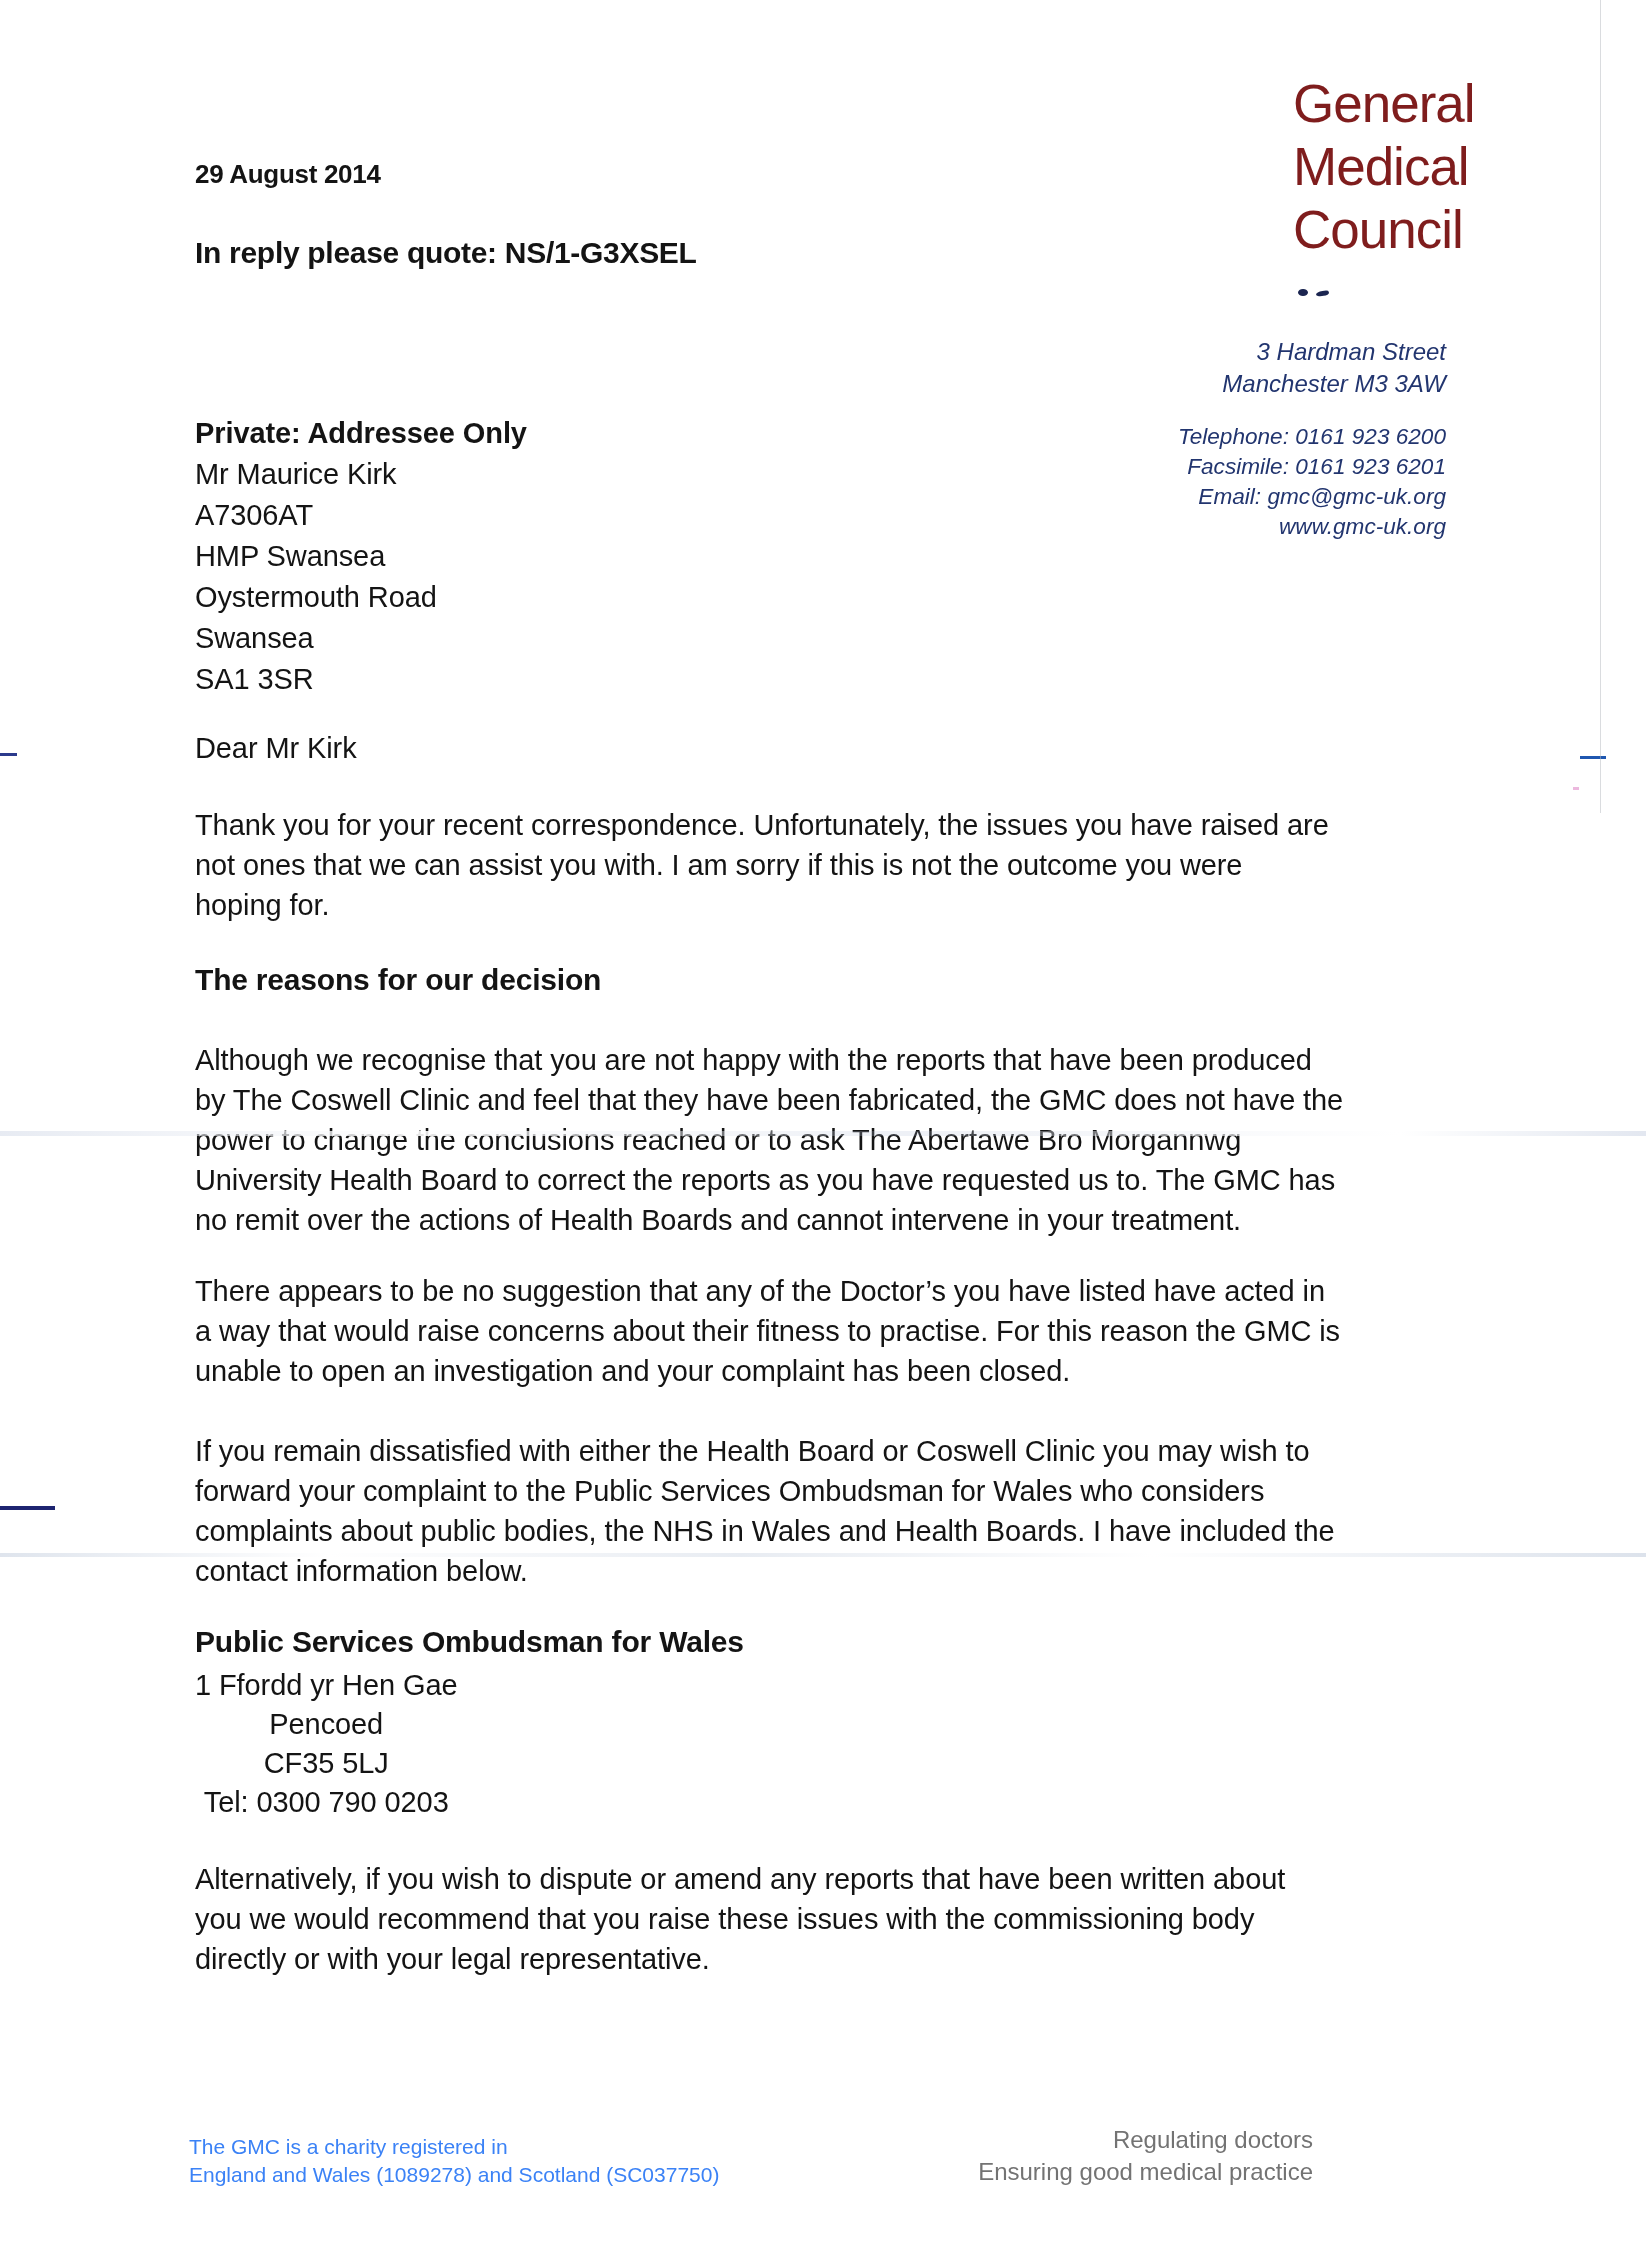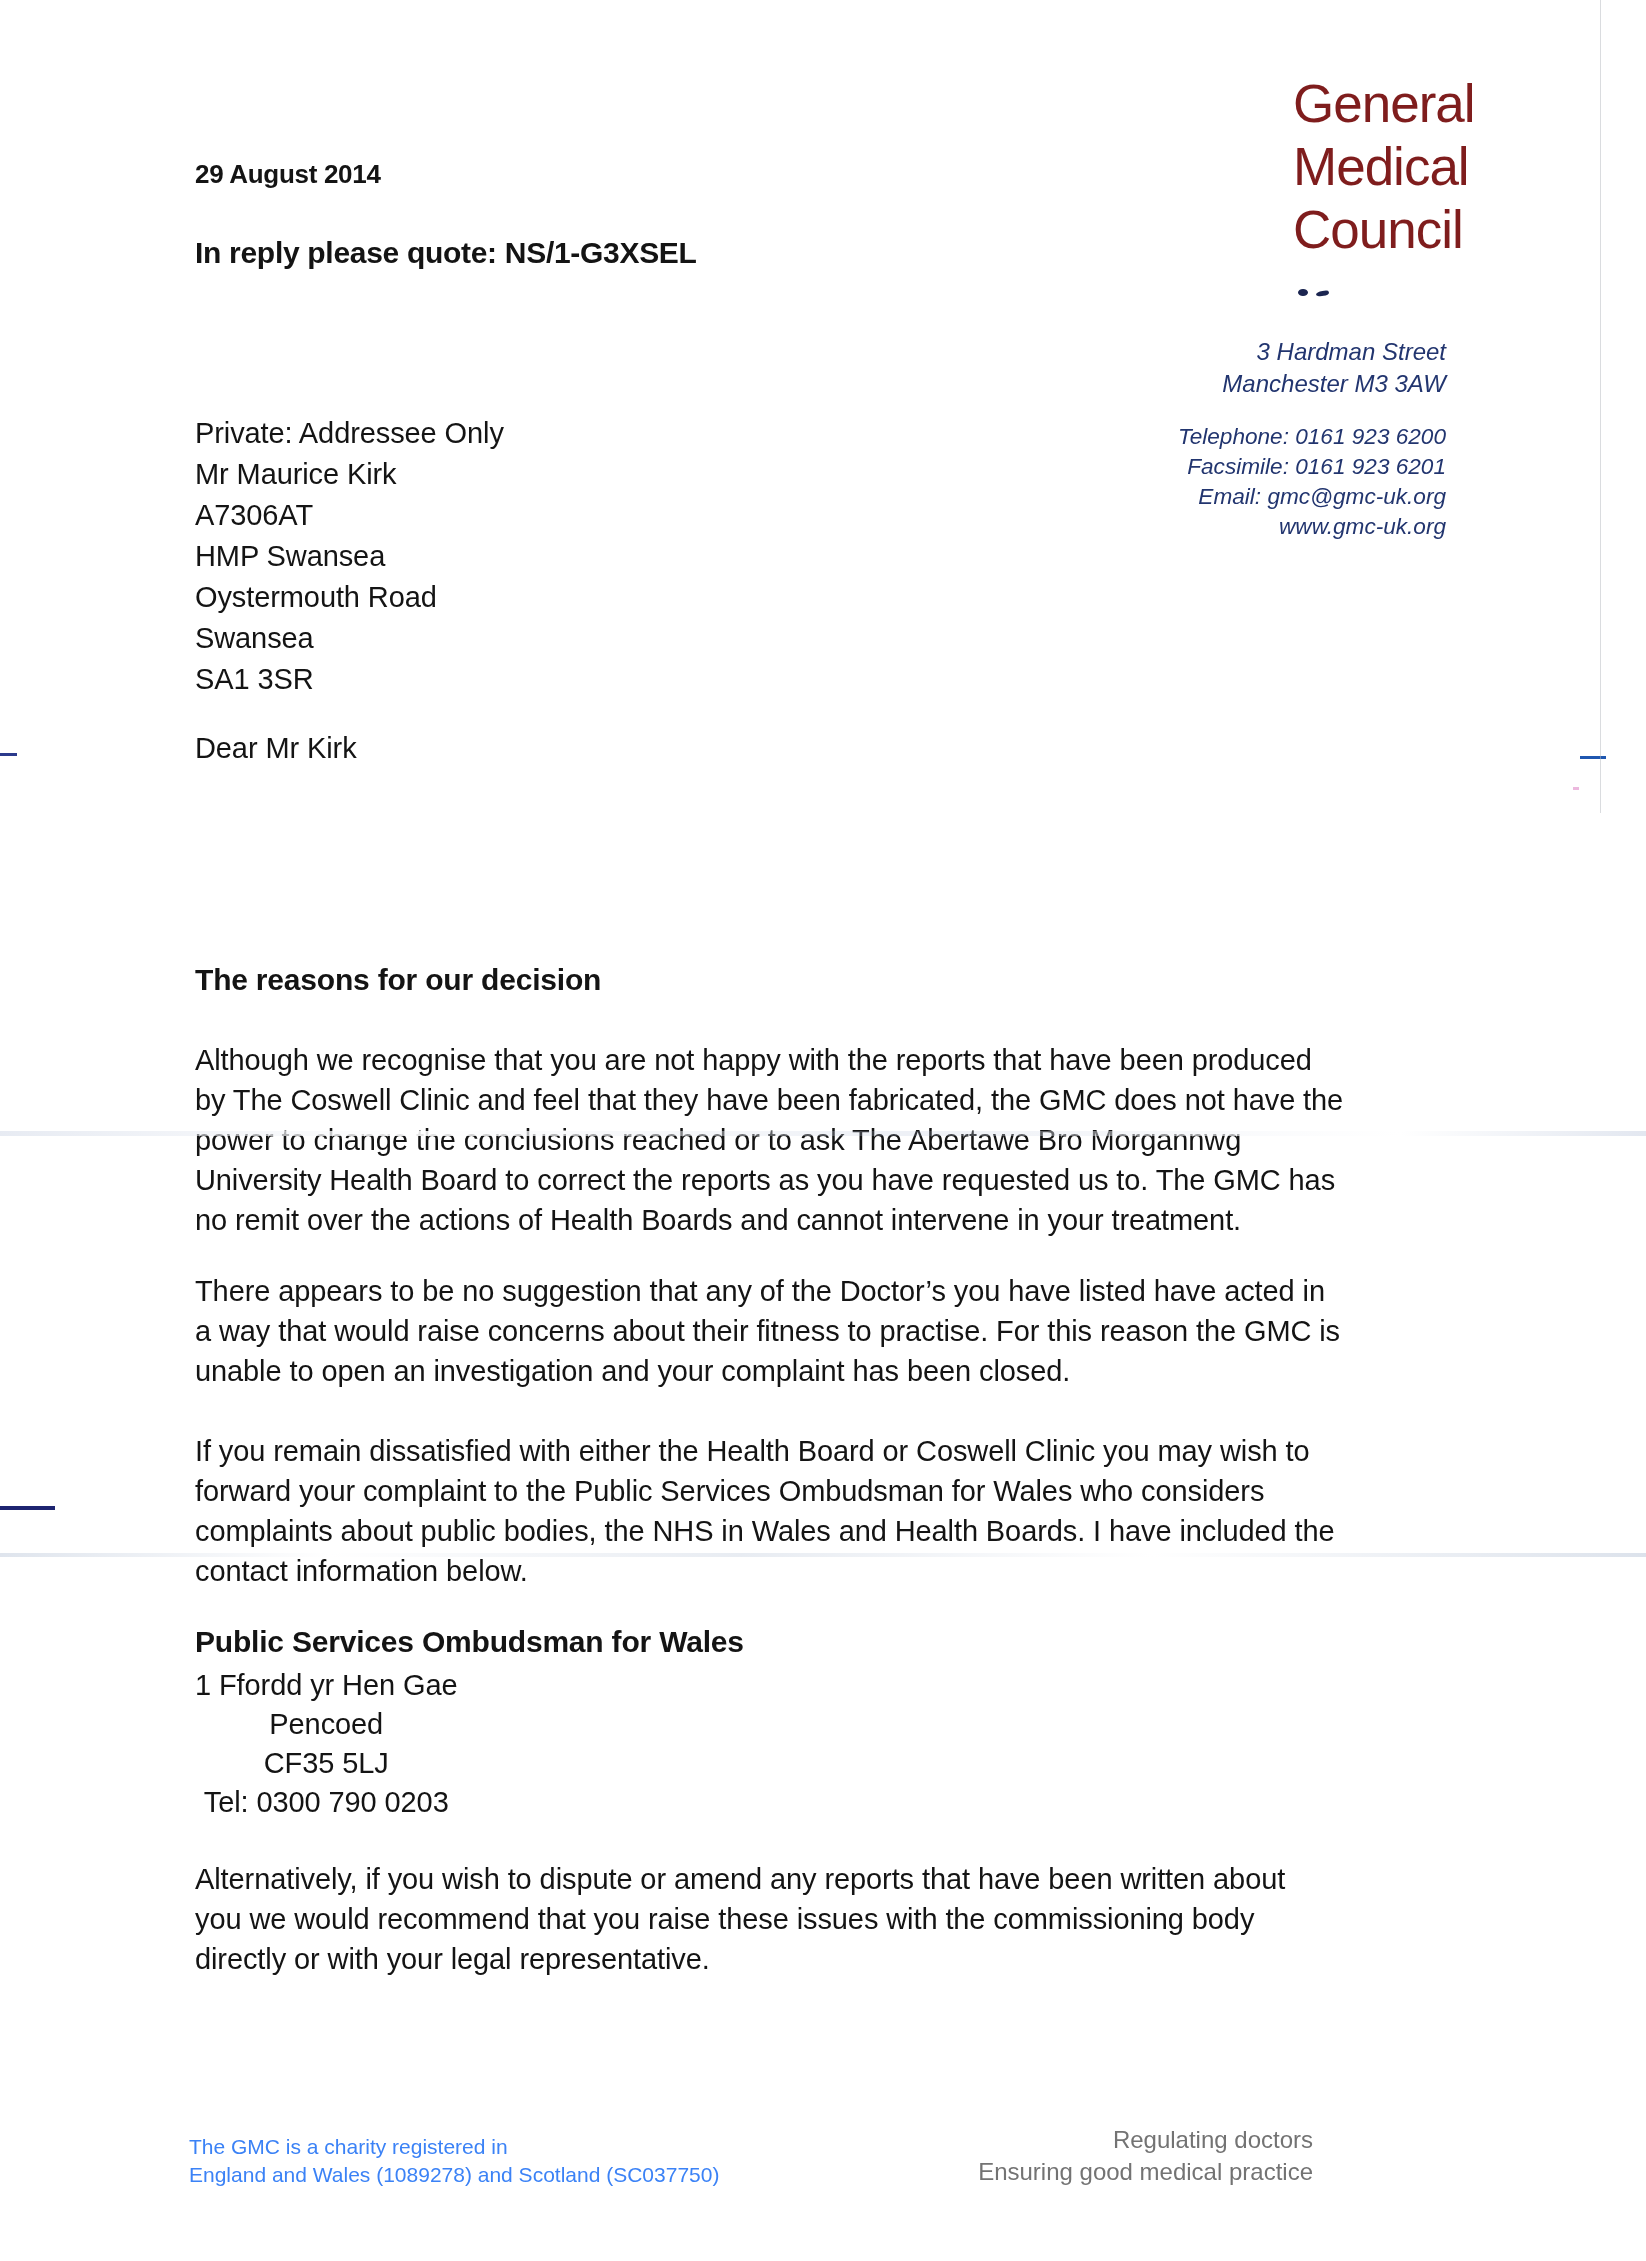--- a/index.html
+++ b/index.html
@@ -45,21 +45,21 @@
     text-align: right; color: #22356f; font-style: italic;
   }
   .sender-block .addr { font-size: 24px; line-height: 32px; }
   .sender-block .contact { margin-top: 22px; font-size: 22.6px; line-height: 30px; }
 
   
   .recipient-block {
     position: absolute; left: 195px; top: 413px;
     font-size: 29px; line-height: 41px; letter-spacing: -0.1px;
   }
-  .recipient-block .privacy { font-weight: normal; }
+  .recipient-block .privacy { font-weight: bold; }
 
   
   .salutation {
     position: absolute; left: 195px; top: 732px;
     font-size: 29px; letter-spacing: -0.1px;
   }
   .para {
     position: absolute; left: 195px; width: 1362px;
     font-size: 29px; line-height: 40px; letter-spacing: -0.1px;
     white-space: pre-line;
@@ -147,20 +147,23 @@
     <div>Mr Maurice Kirk</div>
     <div>A7306AT</div>
     <div>HMP Swansea</div>
     <div>Oystermouth Road</div>
     <div>Swansea</div>
     <div>SA1 3SR</div>
   </div>
 
   <div class="salutation">Dear Mr Kirk</div>
 
+  <div class="para para-intro">Thank you for your recent correspondence. Unfortunately, the issues you have raised are
+not ones that we can assist you with. I am sorry if this is not the outcome you were
+hoping for.</div>
 
   <div class="section-heading heading-reasons">The reasons for our decision</div>
 
   <div class="para para-reason1">Although we recognise that you are not happy with the reports that have been produced
 by The Coswell Clinic and feel that they have been fabricated, the GMC does not have the
 power to change the conclusions reached or to ask The Abertawe Bro Morgannwg
 University Health Board to correct the reports as you have requested us to. The GMC has
 no remit over the actions of Health Boards and cannot intervene in your treatment.</div>
 
   <div class="para para-reason2">There appears to be no suggestion that any of the Doctor’s you have listed have acted in

